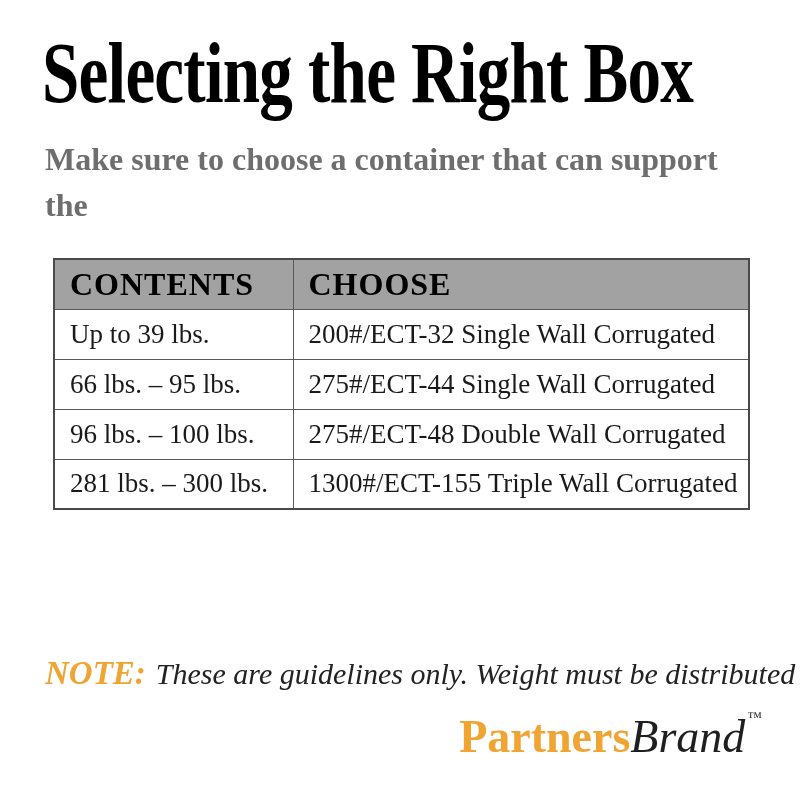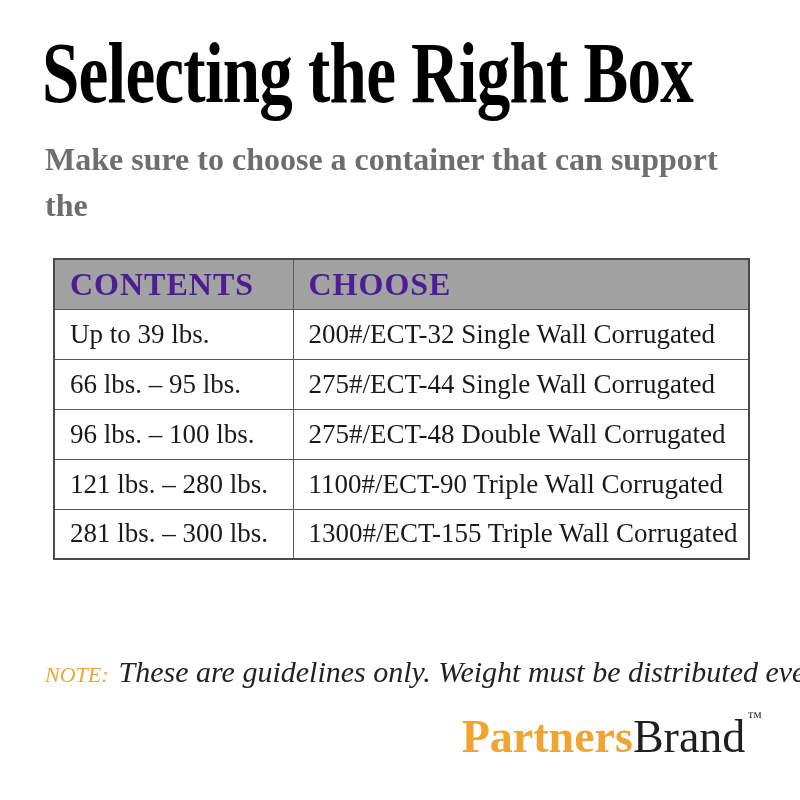--- a/index.html
+++ b/index.html
@@ -56,21 +56,21 @@
     text-align:left;
     vertical-align:middle;
     height:50px;
     box-sizing:border-box;
     white-space:nowrap;
     overflow:hidden;
   }
   table.box-table{border:2px solid var(--border-dark);}
   table.box-table th{
     background:var(--header-gray);
-    color:#4c1d95;
+    color:#000000;
     font-size:32px;
     font-weight:bold;
     letter-spacing:1px;
   }
   table.box-table td{
     background:#ffffff;
     color:var(--text-black);
     font-size:27px;
     font-weight:normal;
   }
@@ -80,37 +80,38 @@
     position:absolute;
     top:655px;left:45px;
     width:720px;
     font-size:30px;
     font-style:italic;
     color:#222222;
     white-space:nowrap;
   }
   .note .note-label{
     color:var(--accent-orange);
-    font-weight:normal;
-    font-size:22px;
+    font-weight:bold;
+    font-size:33px;
     margin-right:10px;
   }
   .brand{
     position:absolute;
     top:712px;right:38px;
     font-size:46px;
     line-height:1.1;
     white-space:nowrap;
   }
   .brand .brand-part1{
     color:var(--accent-orange);
     font-weight:bold;
   }
   .brand .brand-part2{
     color:#1F1F1F;
+    font-style:italic;
   }
   .brand .brand-tm{
     color:#1F1F1F;
     font-size:15px;
     vertical-align:super;
     position:relative;
     top:-14px;
     margin-left:2px;
   }
 </style>
@@ -143,24 +144,20 @@
         </tr>
         <tr>
           <td>66 lbs. – 95 lbs.</td>
           <td>275#/ECT-44 Single Wall Corrugated</td>
         </tr>
         <tr>
           <td>96 lbs. – 100 lbs.</td>
           <td>275#/ECT-48 Double Wall Corrugated</td>
         </tr>
         <tr>
-          <td>121 lbs. – 280 lbs.</td>
-          <td>1100#/ECT-90 Triple Wall Corrugated</td>
-        </tr>
-        <tr>
           <td>281 lbs. – 300 lbs.</td>
           <td>1300#/ECT-155 Triple Wall Corrugated</td>
         </tr>
       </tbody>
   </table>
 
   <div class="note">
     <span class="note-label">NOTE:</span><span>These are guidelines only. Weight must be distributed evenly.</span>
   </div>
 

